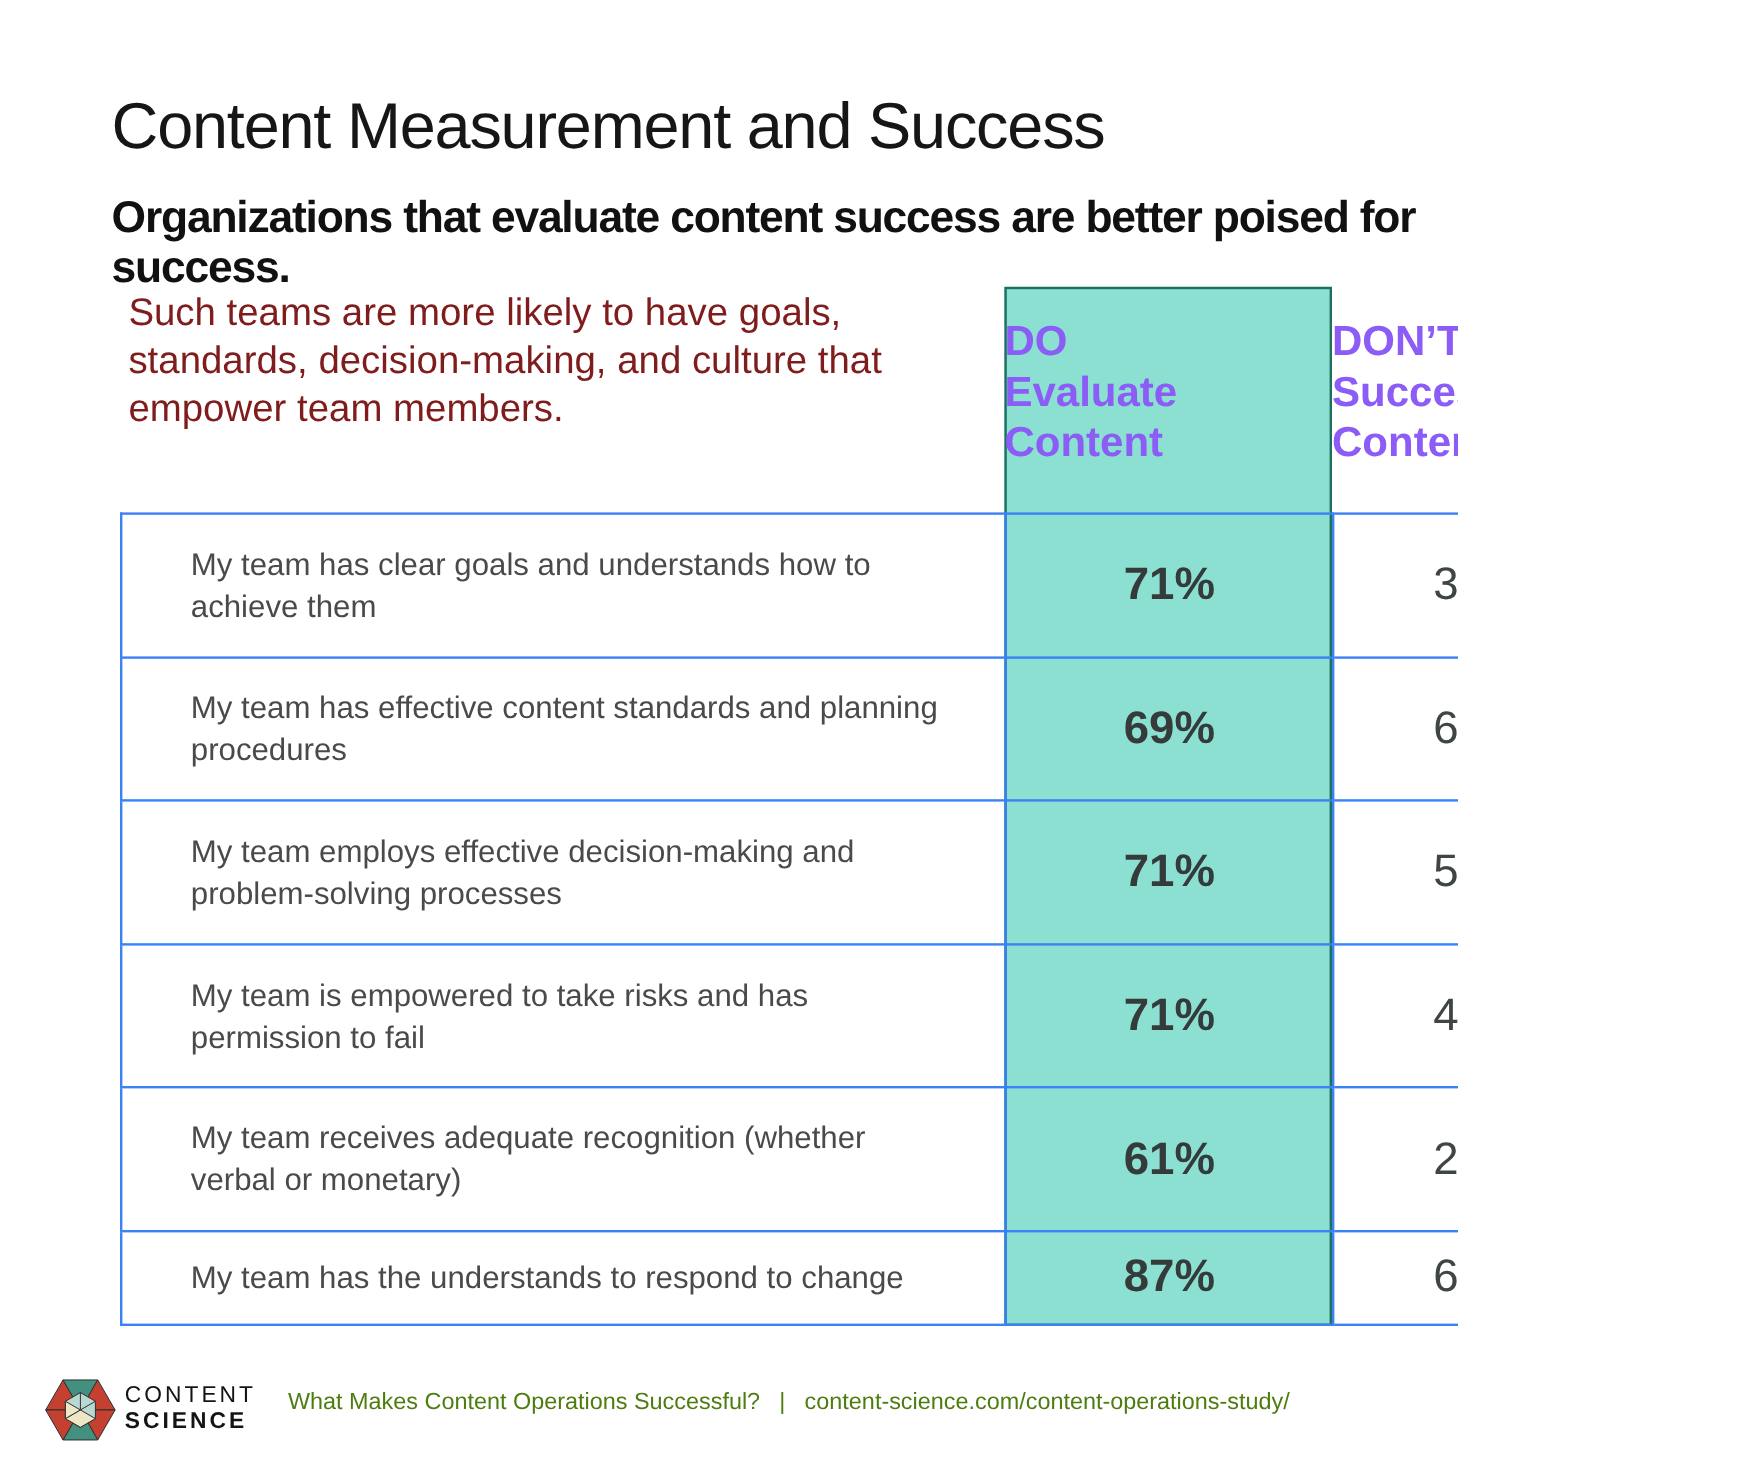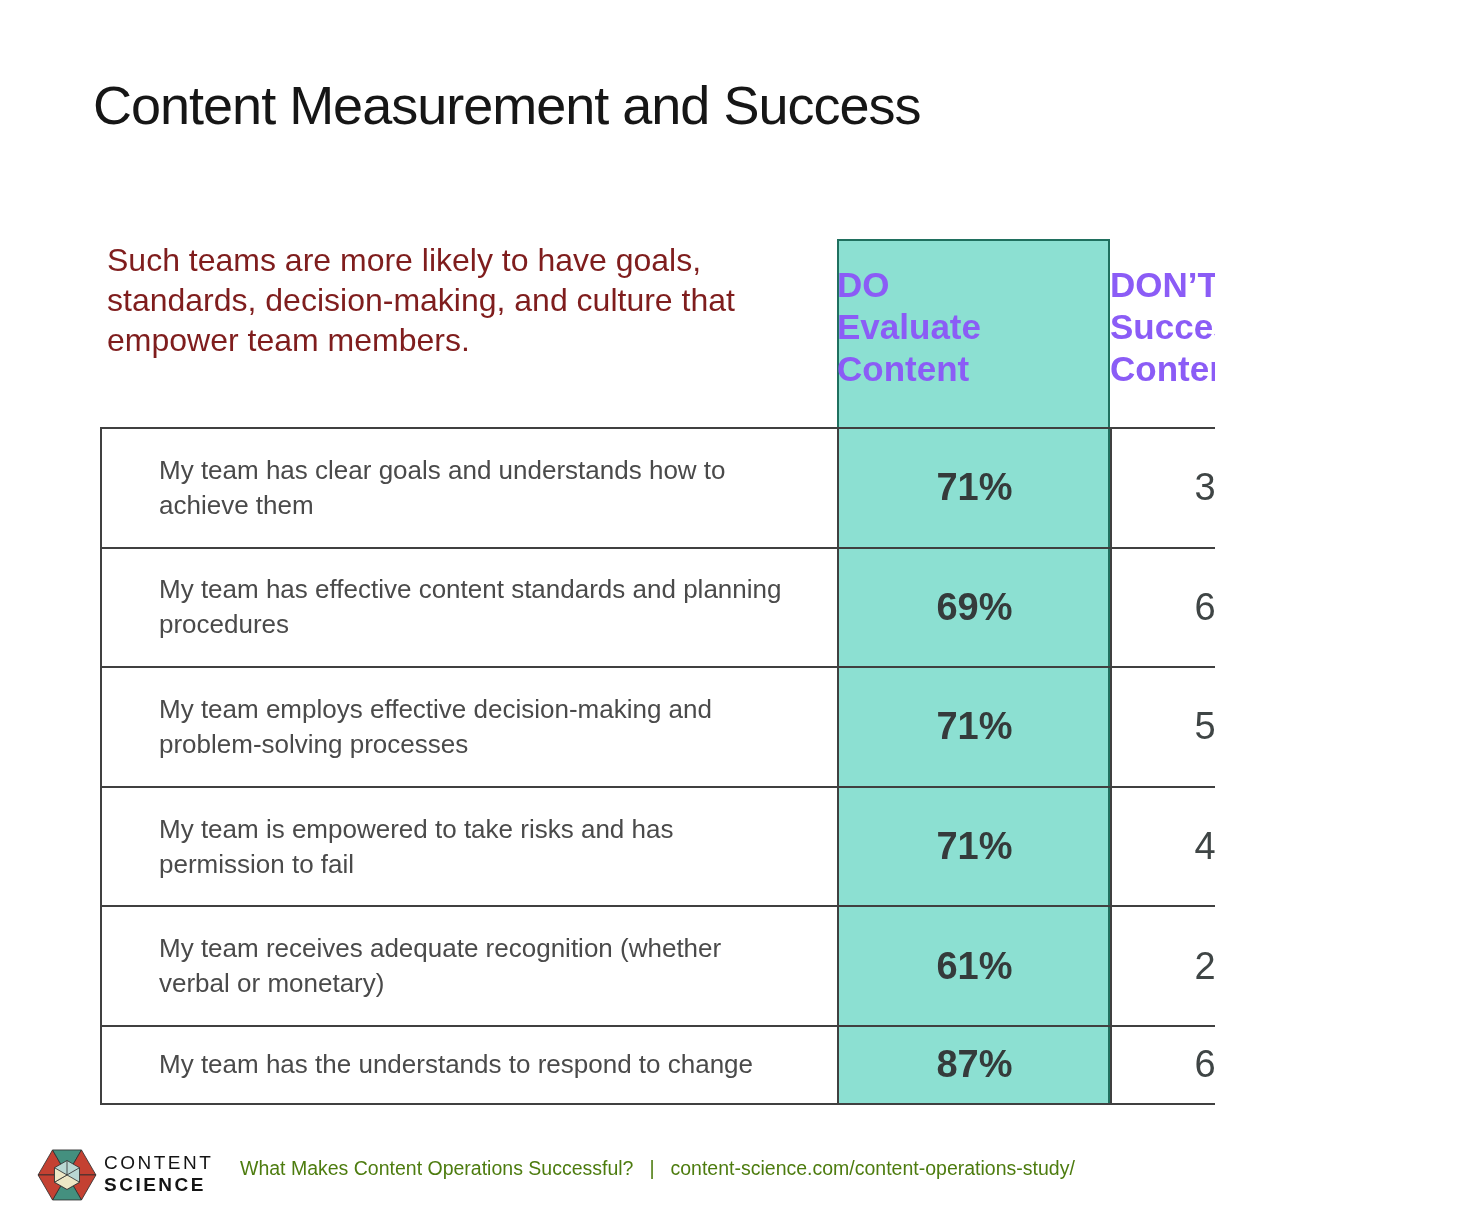--- a/index.html
+++ b/index.html
@@ -59,21 +59,21 @@
   .col-header.do { left: 837px; width: 273px; }
   .col-header.dont { left: 1110px; width: 243px; }
   table.data-table {
     position: absolute;
     left: 100px; top: 427px;
     width: 1253px; height: 678px;
     border-collapse: collapse;
     table-layout: fixed;
   }
   table.data-table td {
-    border: 2px solid #404040;
+    border: 2px solid #3b82f6;
     vertical-align: middle;
     background: transparent;
   }
   col.c1 { width: 737px; }
   col.c2 { width: 273px; }
   col.c3 { width: 243px; }
   td.stmt {
     padding: 0 55px 0 57px;
     font-size: 26px;
     line-height: 35px;
@@ -114,20 +114,21 @@
     white-space: nowrap;
   }
   .tagline .sep { margin: 0 16px; }
 </style>
 </head>
 <body>
 
 <div class="slide">
 
   <h1 class="title">Content Measurement and Success</h1>
+  <h2 class="subtitle">Organizations that evaluate content success are better poised for success.</h2>
   <p class="intro">Such teams are more likely to have goals, standards, decision-making, and culture that empower team members.</p>
 
   <div class="do-highlight"></div>
   <div class="col-header do">DO
 Evaluate
 Content</div>
   <div class="col-header dont">DON’T
 Success
 Content</div>
 

